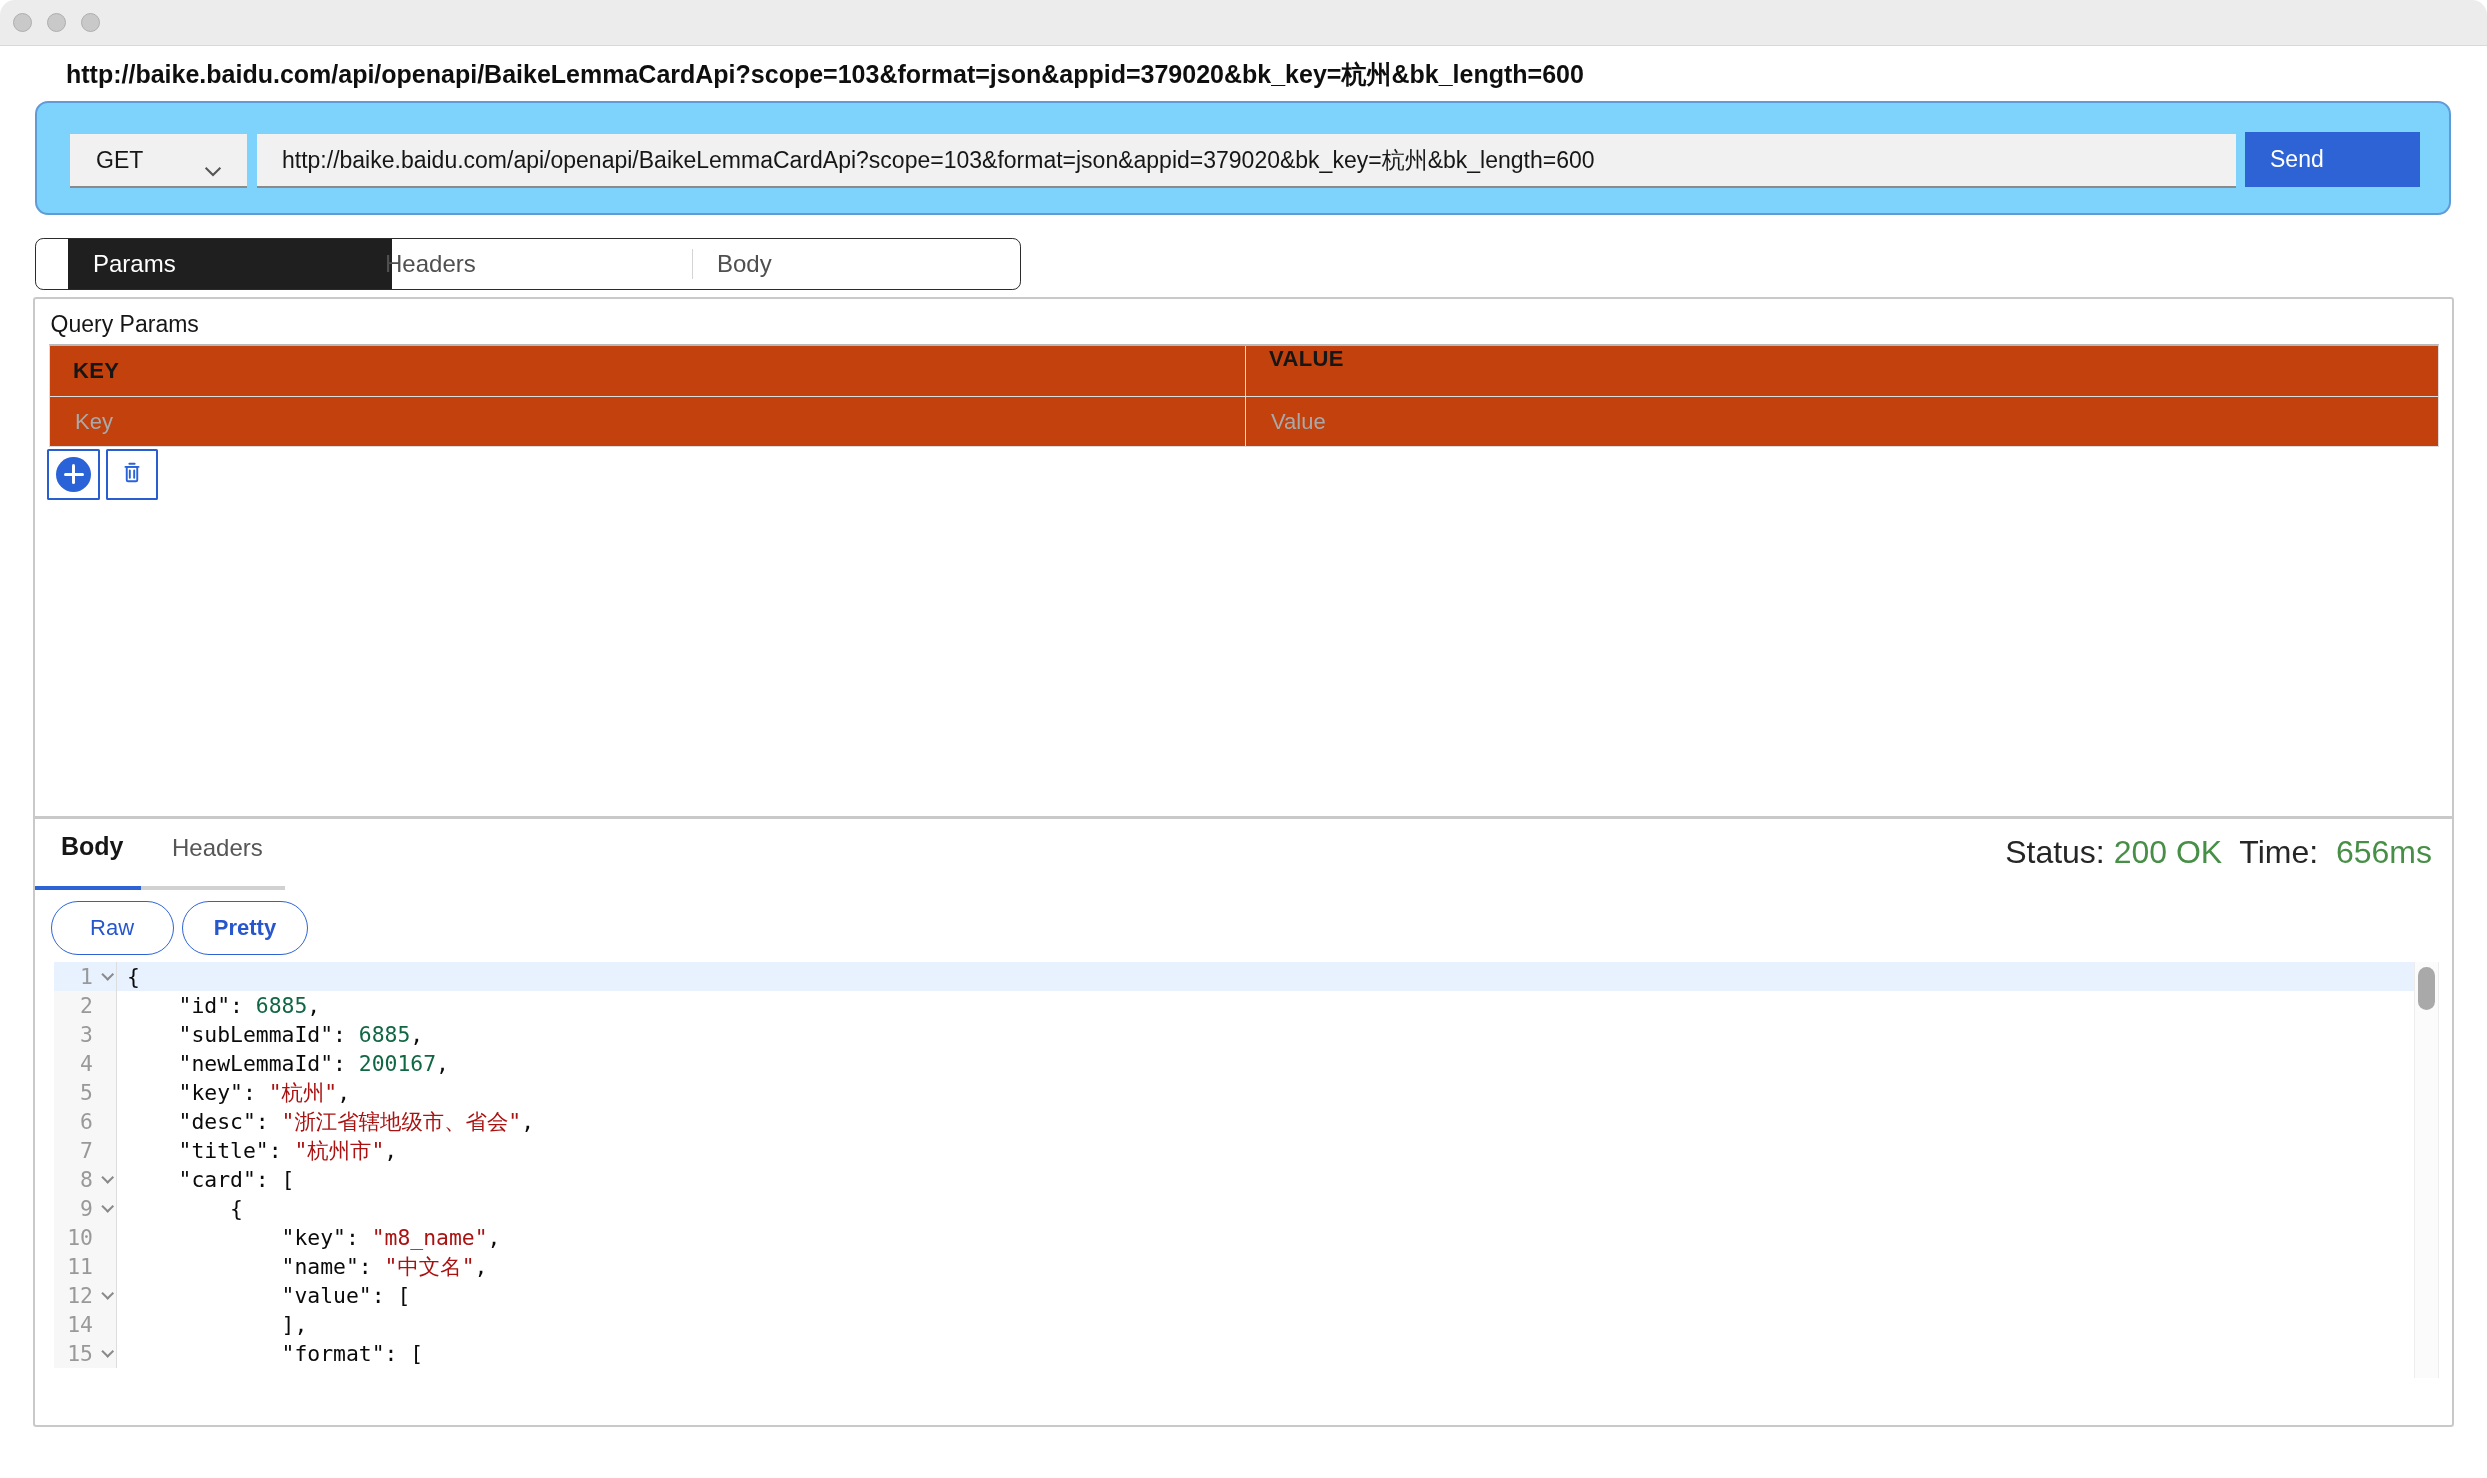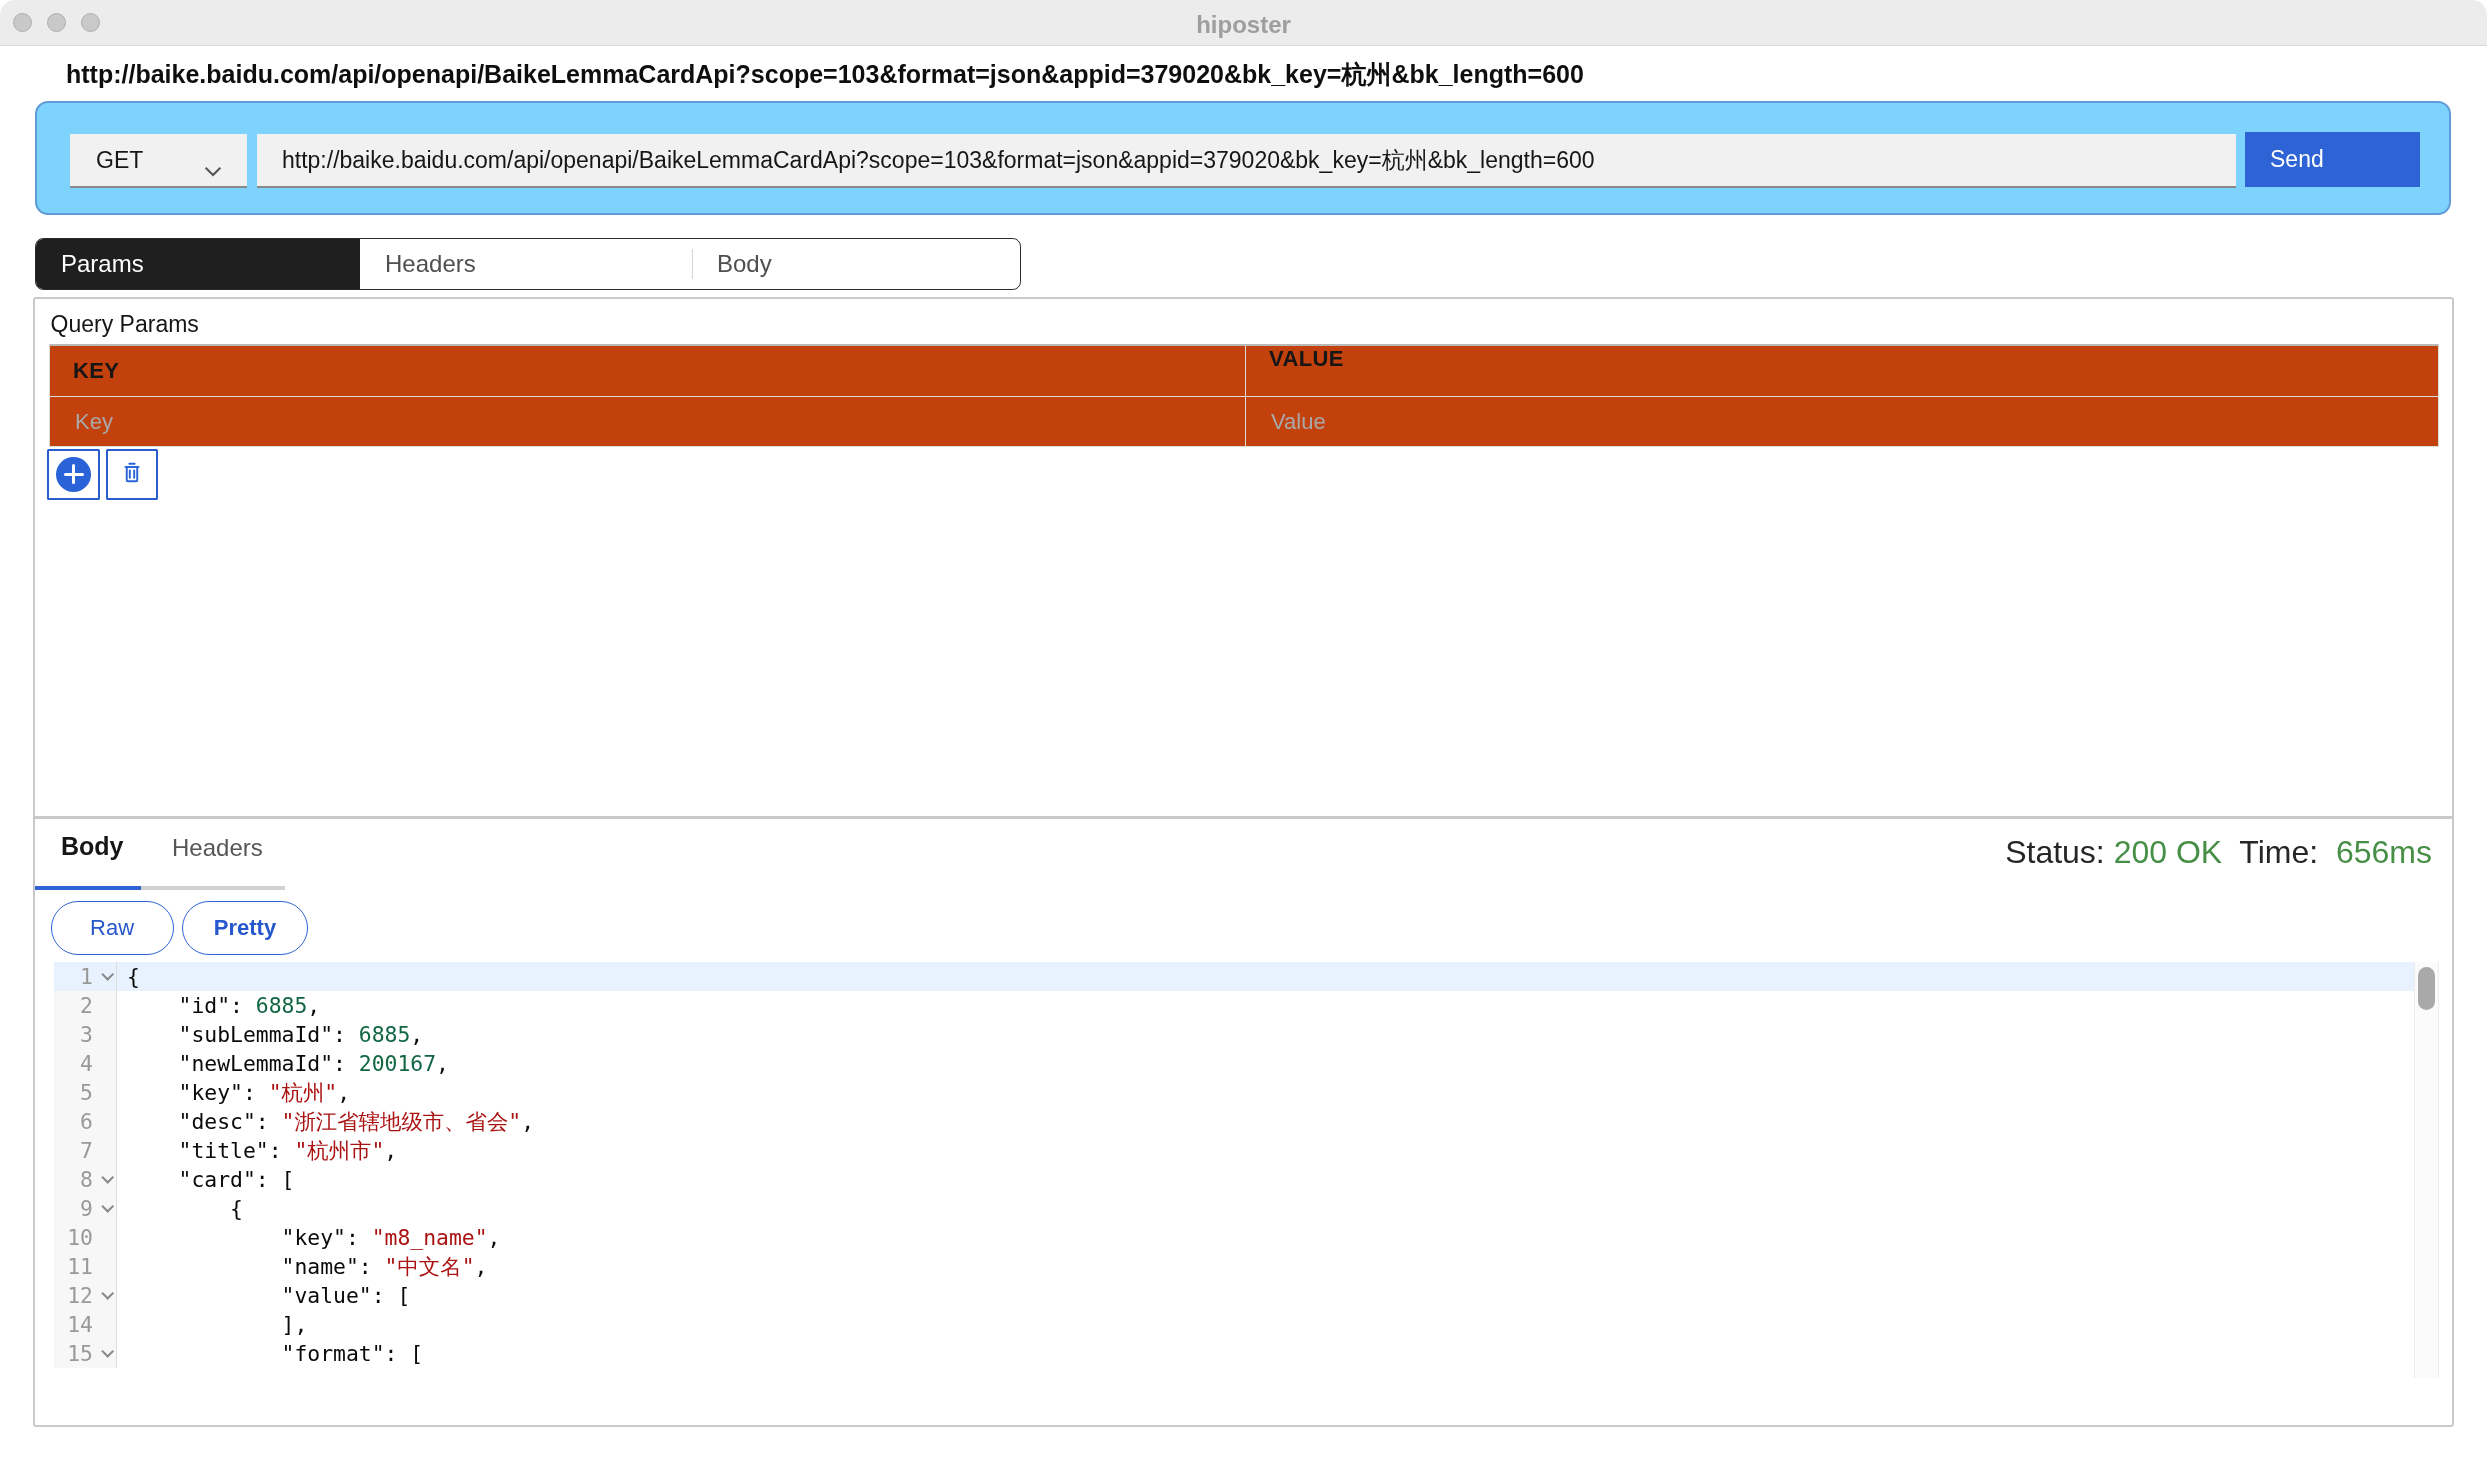--- a/index.html
+++ b/index.html
@@ -30,21 +30,21 @@
              font-family:"Liberation Sans",sans-serif;font-size:23px;color:#161616;padding:0 16.4px 0 25px;}
   .send-btn{position:absolute;left:2208px;top:29px;width:175px;height:55px;background:#2e63d6;
             border:none;color:#fff;font-size:23px;font-family:Liberation Sans, sans-serif;
             text-align:left;padding-left:25px;cursor:pointer;}
 
   
   .switcher{position:absolute;left:35px;top:238px;width:986px;height:52px;border:1.6px solid #2b2b2b;
             border-radius:8.2px;overflow:hidden;box-sizing:border-box;background:#fff;}
   .seg{position:absolute;top:0;height:100%;display:flex;align-items:center;padding-left:25px;
        font-size:24px;color:#4f4f4f;box-sizing:border-box;cursor:pointer;}
-  .seg.sel{background:#1f1f1f;color:#ffffff;}
+  .seg.sel{background:#1f1f1f;color:#ffffff;margin-left:32px;}
   .seg.s0{left:0;width:324px;}
   .seg.s1{left:324px;width:331px;}
   .seg.s2{left:656px;width:327px;}
   .seg-divider{position:absolute;left:656px;top:10px;bottom:10px;width:0.8px;background:#d4d4d4;}
 
   
   .panel{position:absolute;left:33px;top:297px;width:2421px;height:1130px;border:2.5px solid #c9c9c9;
          border-radius:3.3px;box-sizing:border-box;background:#fff;}
   .qp-label{position:absolute;left:15.6px;top:11.5px;font-size:23px;color:#161616;}
 
@@ -106,21 +106,20 @@
 </style>
 </head>
 <body>
 
 <div id="screen">
 
   <div class="titlebar">
     <span class="light l1"></span>
     <span class="light l2"></span>
     <span class="light l3"></span>
-    <div class="win-title">hiposter</div>
   </div>
 
   <div class="url-heading">http://baike.baidu.com/api/openapi/BaikeLemmaCardApi?scope=103&amp;format=json&amp;appid=379020&amp;bk_key=杭州&amp;bk_length=600</div>
 
   <div class="req-box">
     <div class="method">
       <span>GET</span>
       <span class="chev">
         <svg width="18" height="10.7" viewBox="0 0 22 13">
             <polyline points="2,2 11,11 20,2" fill="none" stroke="#555" stroke-width="2.5"></polyline>

